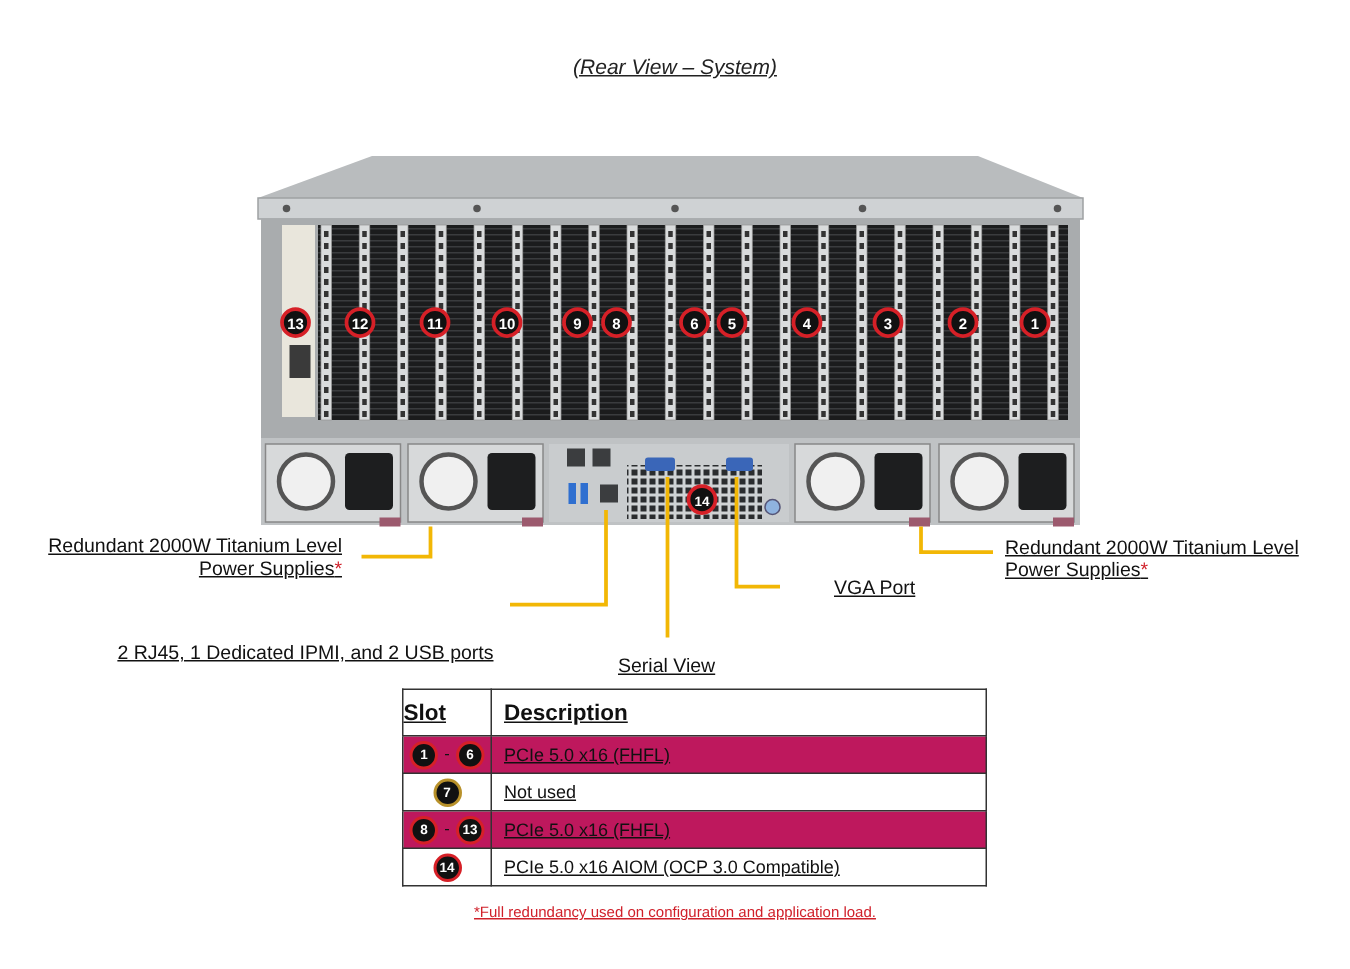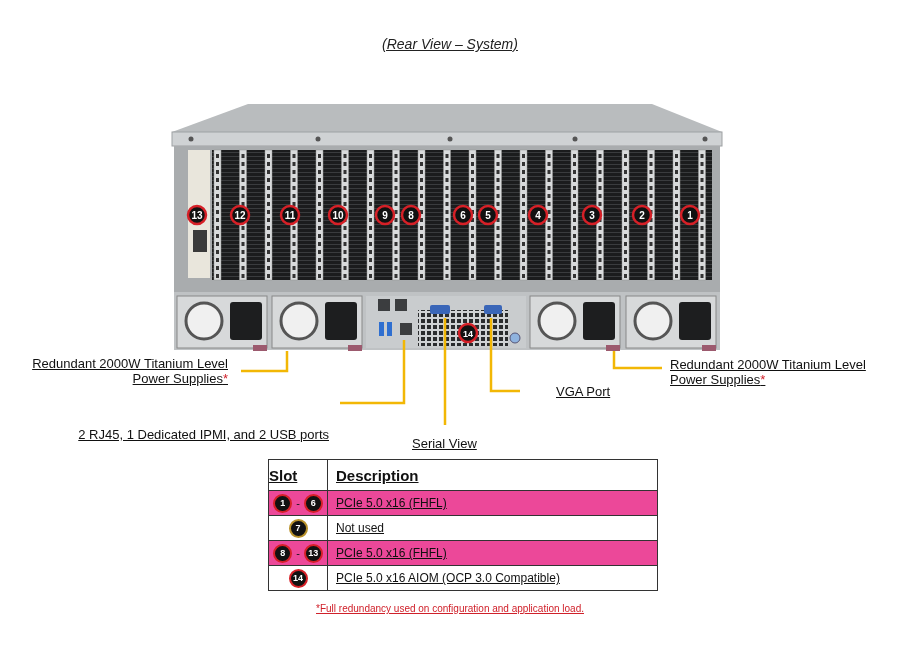--- a/index.html
+++ b/index.html
@@ -5,21 +5,21 @@
   html,body{margin:0;padding:0;background:#fff;}
   body{width:900px;height:646px;position:relative;overflow:hidden;font-family:"Liberation Sans",sans-serif;color:#111;}
   .abs{position:absolute;text-decoration:underline;}
   .title{left:0;width:900px;top:36px;text-align:center;font-style:italic;font-size:14px;color:#222;}
   svg{position:absolute;left:0;top:0;}
   .lbl{font-size:13px;color:#111;line-height:15px;white-space:nowrap;}
   .star{color:#d0202a;}
   .tbl{left:268px;top:459px;width:390px;border-collapse:collapse;font-size:12px;}
   .tbl td,.tbl th{border:1px solid #333;height:24px;padding:0 8px;}
   .tbl th{height:30px;text-align:left;font-size:15px;font-weight:bold;}
-  .tbl tr.shade td{background:#ec4899;}
+  .tbl tr.shade td{background:#be185d;}
   .tbl .slot{width:58px;text-align:center;padding:0;}
   .tbl .hdr-slot{text-align:left;padding-left:0;}
   .badge{display:inline-block;width:15px;height:15px;border-radius:50%;background:#111;color:#fff;font-size:9px;font-weight:bold;text-align:center;line-height:15px;border:2.5px solid #d62027;vertical-align:middle;}
   .badge.gold{border-color:#b8912a;}
   .dash{display:inline-block;margin:0 4px;font-size:11px;vertical-align:middle;}
   .foot{left:0;width:900px;top:603px;text-align:center;font-size:10px;color:#d0202a;}
 </style>
 </head>
 <body>
 

